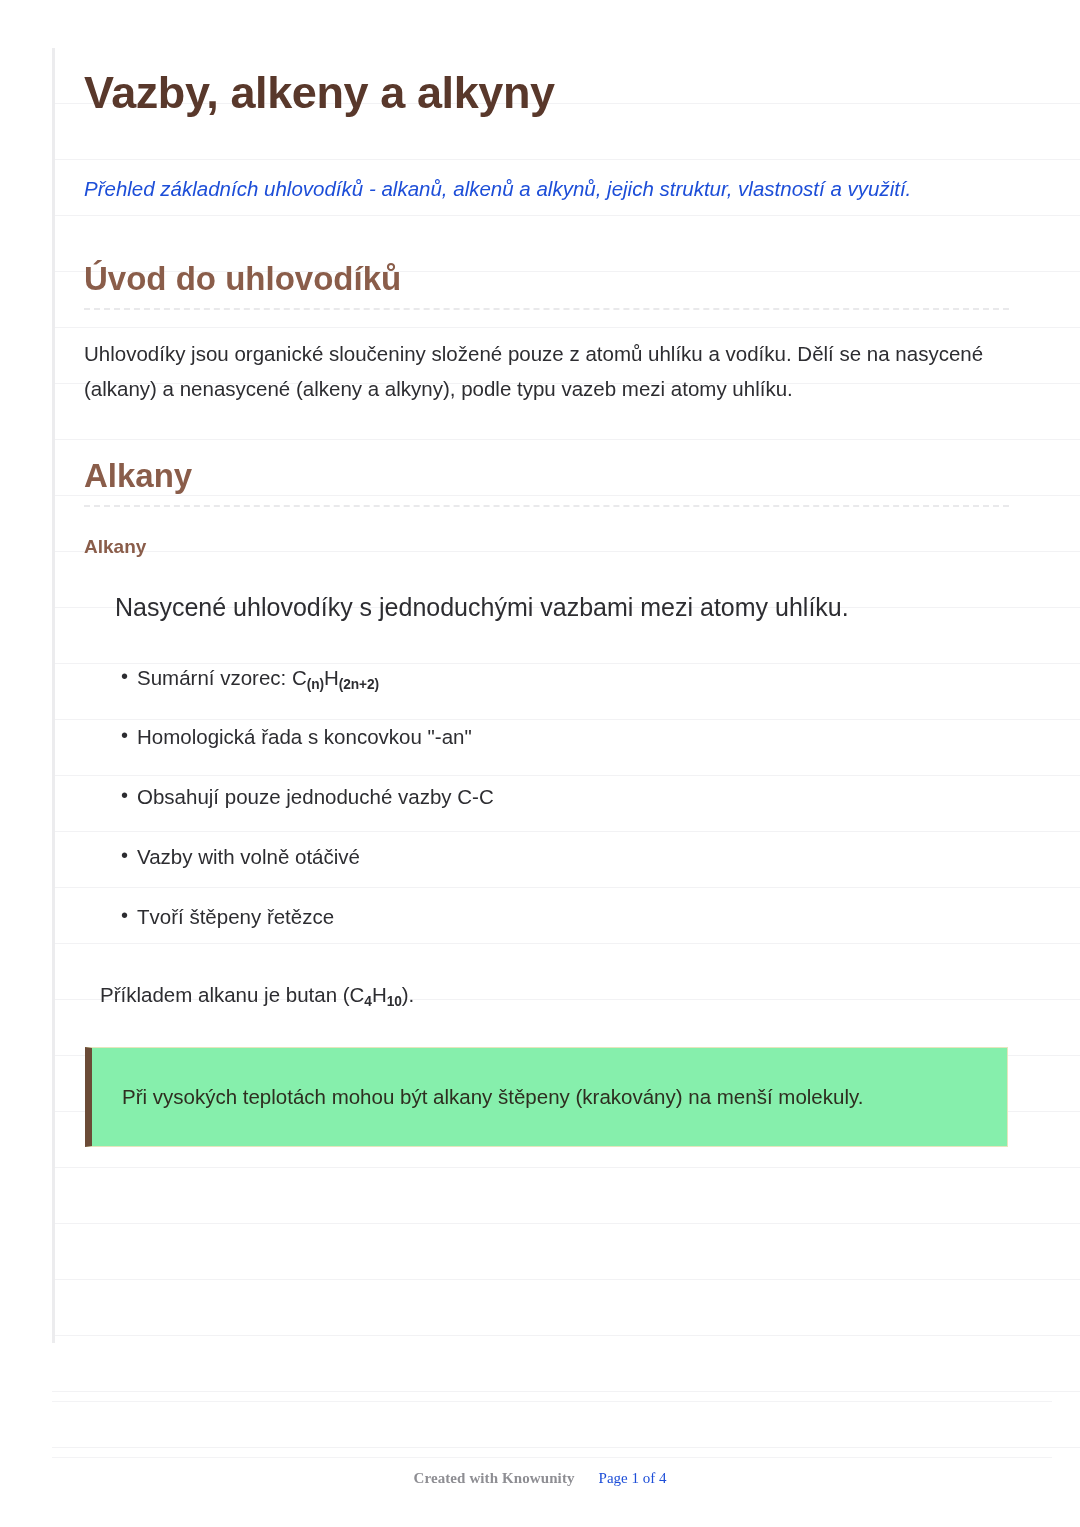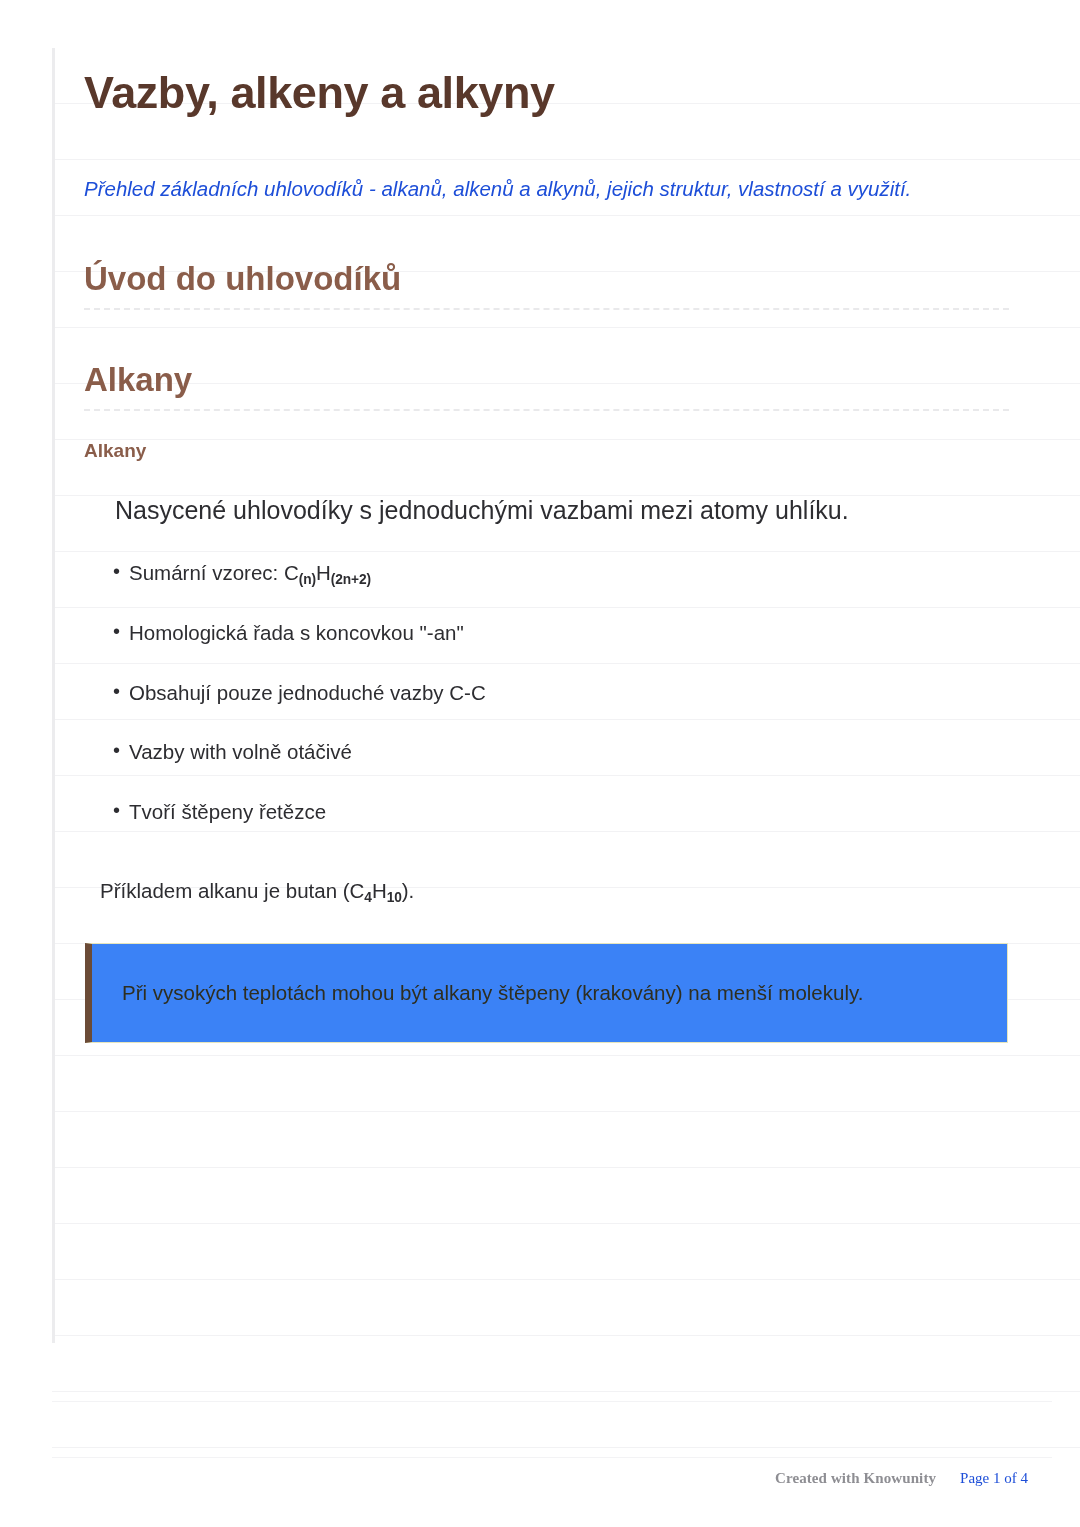--- a/index.html
+++ b/index.html
@@ -123,21 +123,21 @@
   .definition {
     margin: 0;
     padding-top: 27px;
     padding-left: 31px;
     font-size: 25px;
     line-height: 1.6;
     color: #2d2d31;
   }
 
   ul.feature-list {
-    margin: 0;
+    margin: 8px;
     padding: 14px 0 0 0;
     list-style: none;
   }
   ul.feature-list li {
     position: relative;
     padding-left: 45px;
     margin-top: 30px;
     font-size: 20.5px;
     line-height: 1.45;
     color: #2d2d31;
@@ -166,42 +166,42 @@
     vertical-align: -0.26em;
     font-weight: 600;
     letter-spacing: -0.1px;
   }
 
   .callout {
     margin-top: 36px;
     margin-left: 1px;
     width: 923px;
     min-height: 100px;
-    background: #3b82f6;
+    background: #86efac;
     border: 1px solid #e6e5bd;
     border-left: 7px solid #6b4b37;
     display: flex;
     align-items: center;
     padding: 16px 26px 16px 30px;
   }
   .callout-text {
     margin: 0;
     font-size: 20.5px;
     line-height: 1.55;
     color: #2e2e20;
   }
 
   
   #page-footer {
     position: absolute;
     left: 52px;
     bottom: 40px;
     width: 976px;
     display: flex;
-    justify-content: flex-end;
+    justify-content: center;
     align-items: baseline;
     z-index: 2;
   }
   .footer-left {
     font-family: "Liberation Serif", serif;
     font-size: 15px;
     font-weight: 700;
     color: #8e8e93;
     letter-spacing: 0.1px;
   }
@@ -221,20 +221,21 @@
 <div id="margin-rule"></div>
 
 <div id="page-content">
 
   <h1 class="doc-title">Vazby, alkeny a alkyny</h1>
 
   <p class="doc-subtitle">Přehled základních uhlovodíků - alkanů, alkenů a alkynů, jejich struktur, vlastností a využití.</p>
 
   <h2 class="h2">Úvod do uhlovodíků</h2>
 
+  <p class="body-text">Uhlovodíky jsou organické sloučeniny složené pouze z atomů uhlíku a vodíku. Dělí se na nasycené (alkany) a nenasycené (alkeny a alkyny), podle typu vazeb mezi atomy uhlíku.</p>
 
   <h2 class="h2 tight">Alkany</h2>
 
   <p class="sub-label">Alkany</p>
 
   <p class="definition">Nasycené uhlovodíky s jednoduchými vazbami mezi atomy uhlíku.</p>
 
   <ul class="feature-list">
     <li>
       <span>Sumární vzorec: C</span><sub>(n)</sub><span>H</span><sub>(2n+2)</sub>

